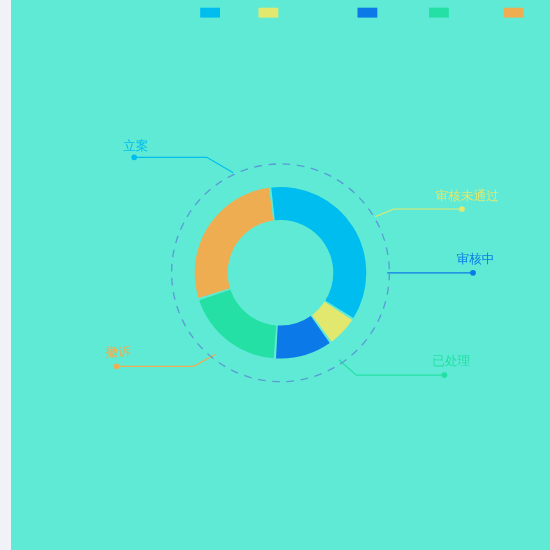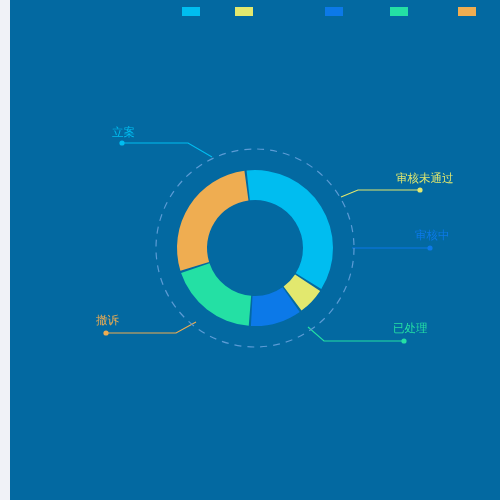--- a/index.html
+++ b/index.html
@@ -48,21 +48,21 @@
   }
   #chart-svg {
     position: absolute;
     left: 0;
     top: 0;
   }
 </style>
 </head>
 <body>
 
-<div id="stage" style="background: #0369a1; text-align: right;">
+<div id="stage" style="background: #5eead4; text-align: right;">
 
   <div id="left-gutter" style="background: rgb(240, 242, 247);"></div>
 
   <div id="legend">
       <div class="legend-item" style="left: 182px; background: rgb(0, 189, 240);"></div>
       <div class="legend-item" style="left: 235px; background: rgb(226, 232, 110);"></div>
       <div class="legend-item" style="left: 325px; background: rgb(12, 121, 232);"></div>
       <div class="legend-item" style="left: 390px; background: rgb(36, 224, 164);"></div>
       <div class="legend-item" style="left: 458px; background: rgb(239, 173, 81);"></div>
     </div>

